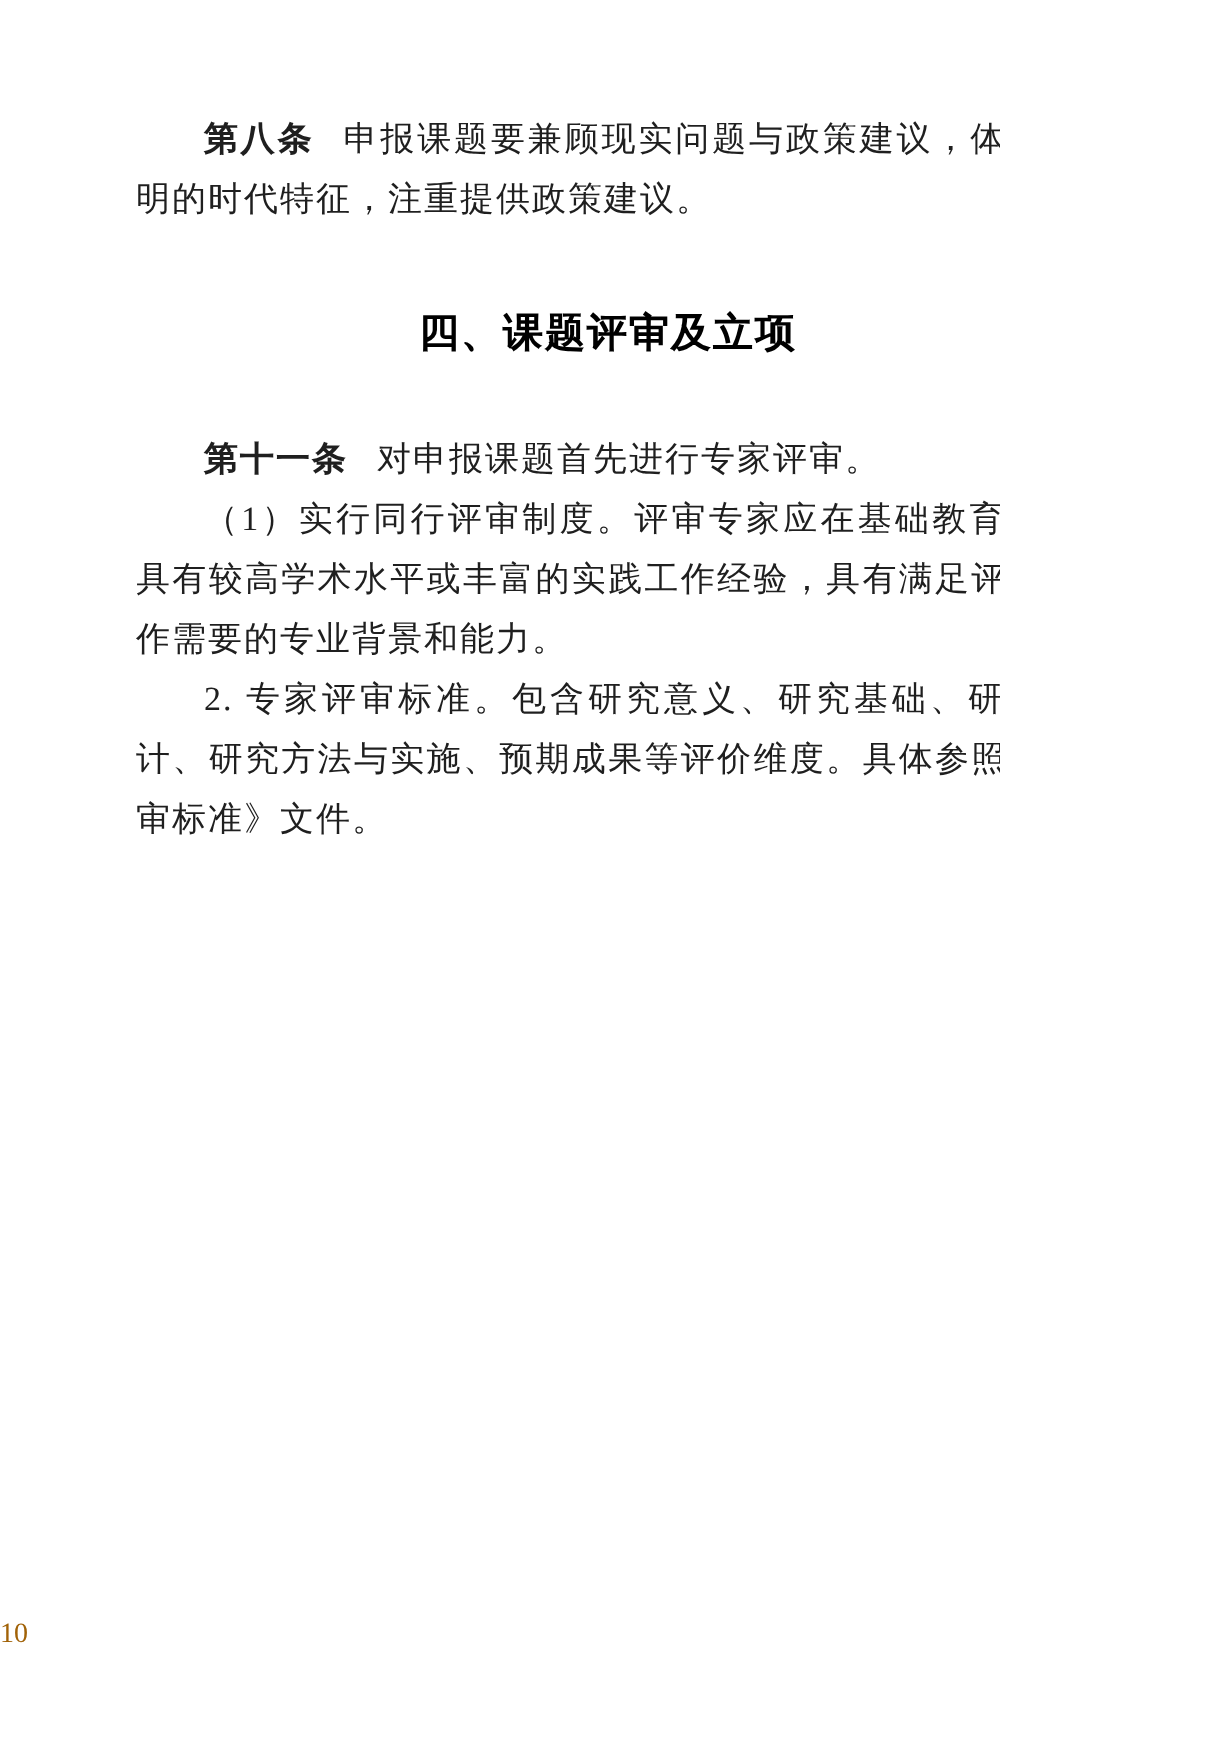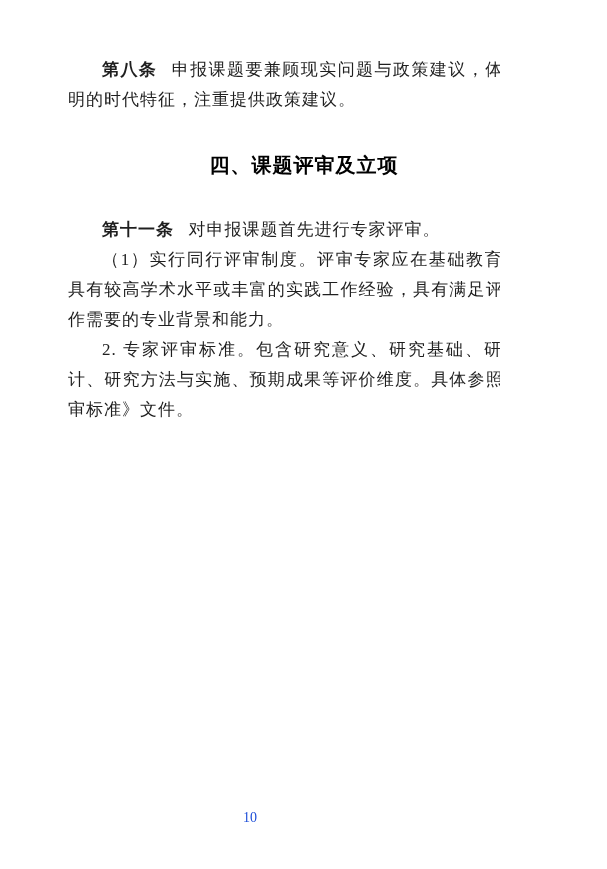--- a/index.html
+++ b/index.html
@@ -38,31 +38,30 @@
     font-family: "Liberation Serif", "DejaVu Serif", serif;
   }
   h2.section-heading {
     margin: 36px 0 32px 0;
     font-size: 20px;
     line-height: 32px;
     font-weight: 700;
     letter-spacing: 1px;
     text-align: center;
     color: #000000;
-    font-family: Liberation Mono, monospace;
+    font-family: Liberation Sans, sans-serif;
   }
   .page-number {
     position: absolute;
     left: 0;
     right: 0;
     top: 808px;
-    text-align: center;
     font-size: 14px;
     line-height: 20px;
-    color: #1d4ed8;
+    color: #a16207;
     letter-spacing: 0;
   }
 </style>
 </head>
 <body>
 
 <div class="page">
   <main class="doc-body">
 
     <p class="para"><b class="lead">第八条</b><span>申报课题要兼顾现实问题与政策建议，体现鲜明的时代特征，注重提供政策建议。</span></p>

